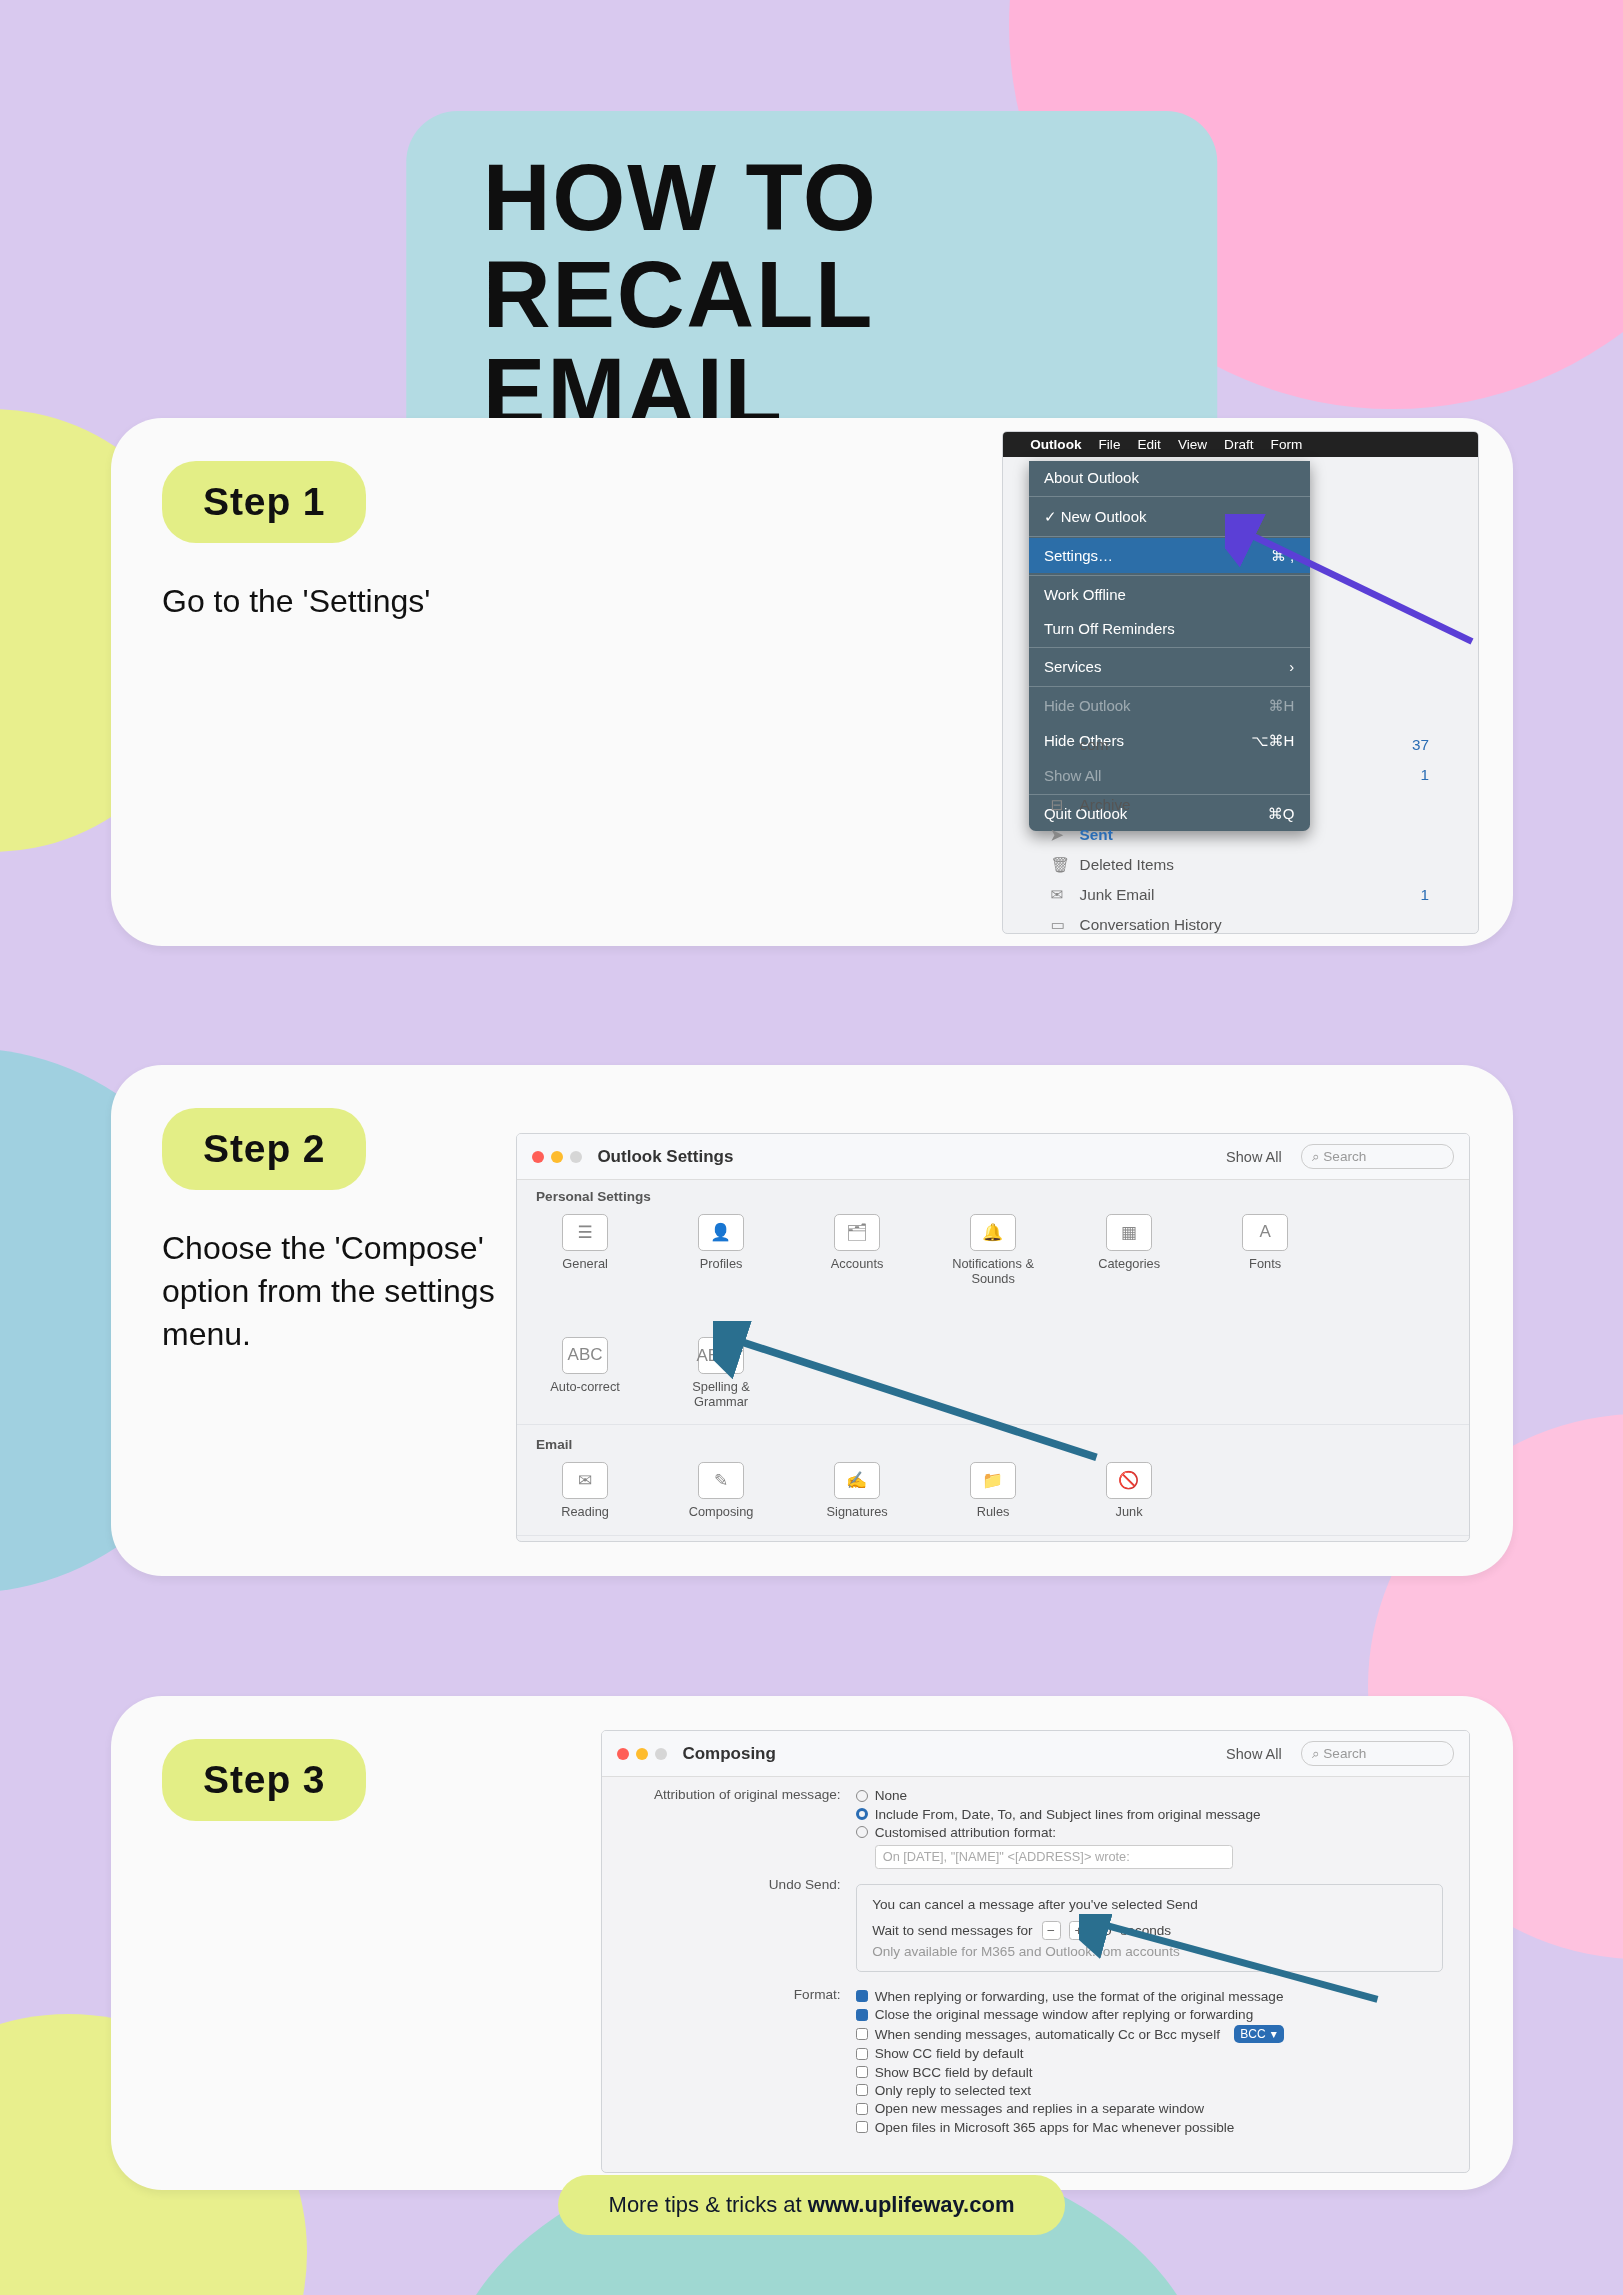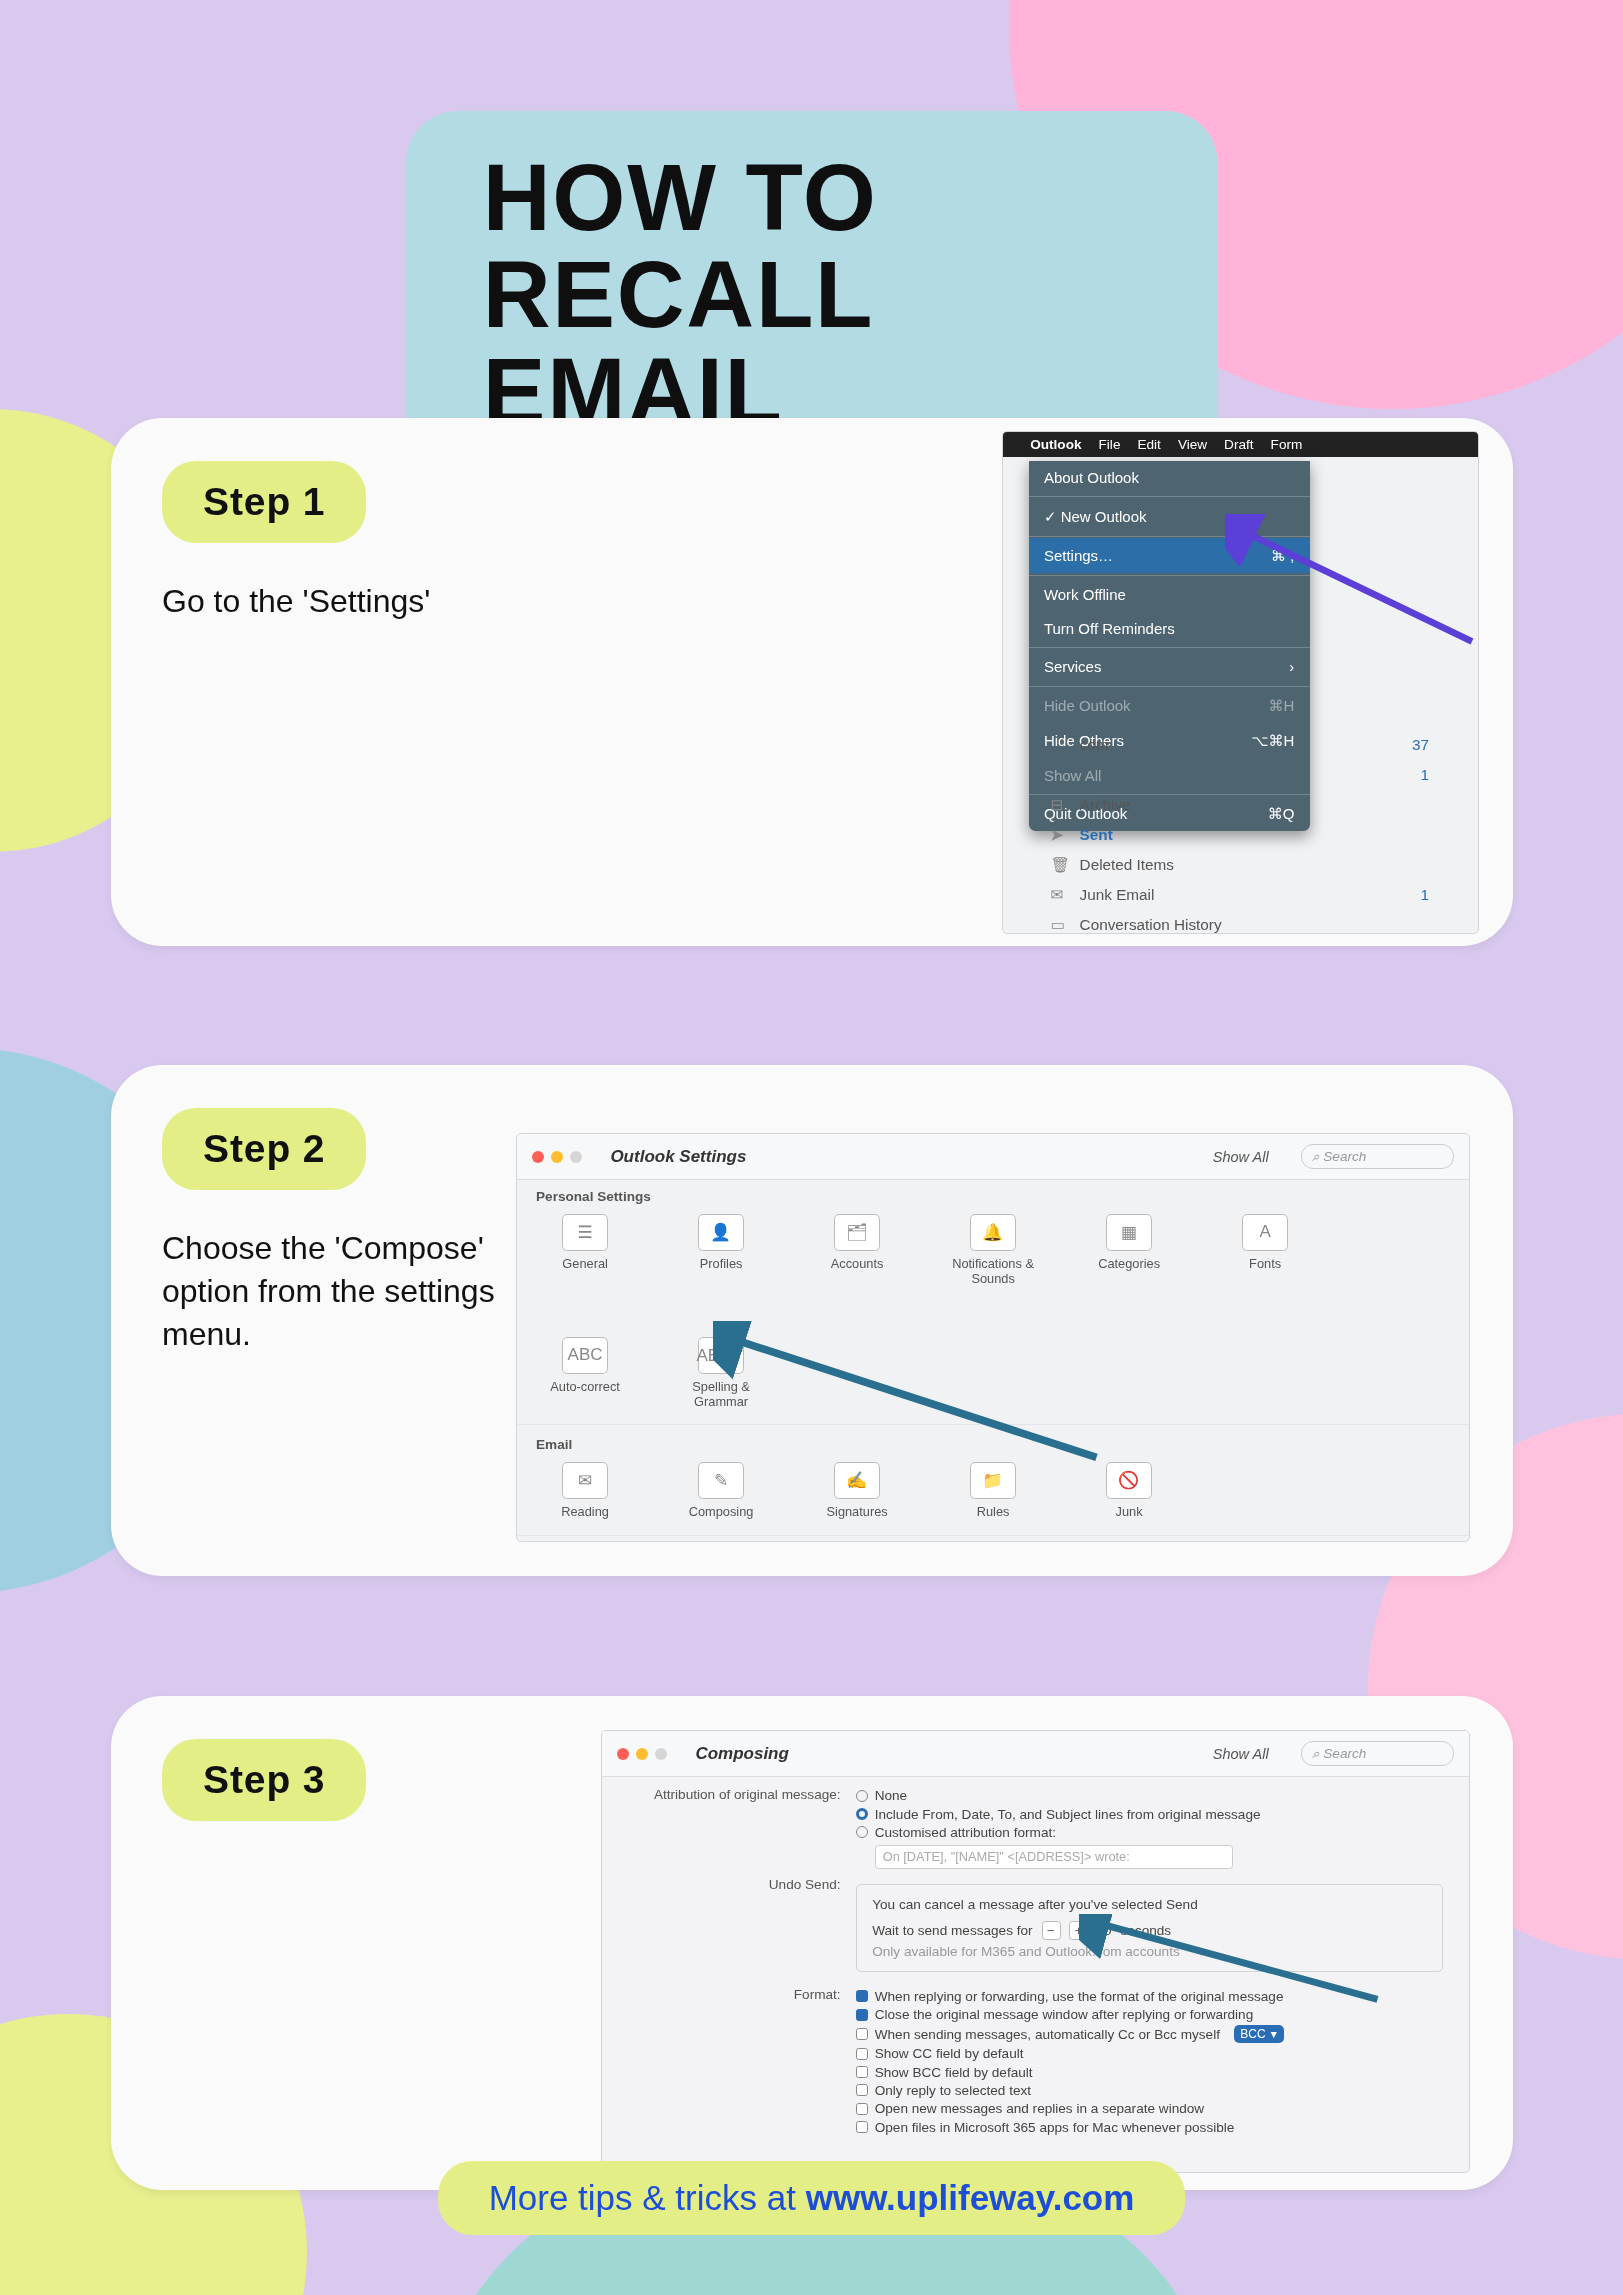--- a/index.html
+++ b/index.html
@@ -98,21 +98,21 @@
   .arrow1 {
     position:absolute; top:82px; left:222px; width:256px; height:136px; pointer-events:none;
   }
   .sidebar1 { position:absolute; top:298px; left:25.6px; width:409px; font-size:15.3px; color:#555; }
   .sidebar1 .srow { display:flex; justify-content:space-between; padding:6px 8.5px 6px 51px; }
   .sidebar1 .sent { color:#2a6db4; font-weight:600; }
   .srow .ico { position:absolute; margin-left:-29px; color:#888; }
 
   
   .shot2 { top:68px; right:43px; width:954px; height:409px; }
-  .winhead { display:flex; align-items:center; padding:10.2px 15.3px; gap:20px; border-bottom:0.9px solid #ddd; background:#f7f8fa;font-style:italic; }
+  .winhead { display:flex; align-items:center; padding:10.2px 15.3px; gap:7px; border-bottom:0.9px solid #ddd; background:#f7f8fa; }
   .tlights { display:flex; gap:6.8px; }
   .tlights span { width:12px;height:12px;border-radius:50%;display:block; }
   .tl-r{background:#ff5f57;} .tl-y{background:#febc2e;} .tl-g{background:#d6d6d6;}
   .winhead .title { font-weight:600; font-size:17px; color:#333; margin-left:8.5px; }
   .winhead .spacer { flex:1; }
   .winhead .showall { color:#555; font-size:14.5px; margin-right:12px; }
   .search { display:flex;align-items:center; border:0.9px solid #ccc; border-radius:12px; padding:3.4px 10.2px; color:#999; font-size:13.6px; width:153px; }
   .sec-label { font-size:13.6px; font-weight:600; color:#555; padding:8.5px 19px 3.4px; }
   .grid { display:flex; gap:51px; padding:6.8px 25.6px 12px; flex-wrap:wrap; }
   .tile { width:85px; text-align:center; font-size:12.8px; color:#555; }
@@ -136,21 +136,21 @@
   .stepper { display:inline-flex;align-items:center;gap:8.5px;margin:0 5.1px; }
   .stepper button { width:19px;height:19px;border:0.9px solid #bbb;background:#fff;border-radius:3.4px;color:#666;display:flex;align-items:center;justify-content:center;font-size:13.6px;line-height:1; }
   .bluetxt { color:#2a6db4; }
   .arrow3 { position:absolute; top:183px; left:477px; width:307px; height:94px; pointer-events:none; }
   .sel-pill { display:inline-flex;align-items:center;gap:5.1px;background:#2a6db4;color:#fff;border-radius:5.1px;padding:1.7px 6.8px;font-size:12px;margin-left:6.8px; }
 
   
   .footer {
     position:absolute; bottom:60px; left:50%; transform:translateX(-50%);
     background:#e3ee86; border-radius:34px; padding:17px 51px;
-    font-size:35px; color:#1d4ed8;
+    font-size:22px; color:#0f172a;
   }
   .footer b { font-weight:800; }
 </style>
 </head>
 <body>
 
 <div class="page">
 
   <div class="blob blob-pink-top"></div>
   <div class="blob blob-yellow-left"></div>

